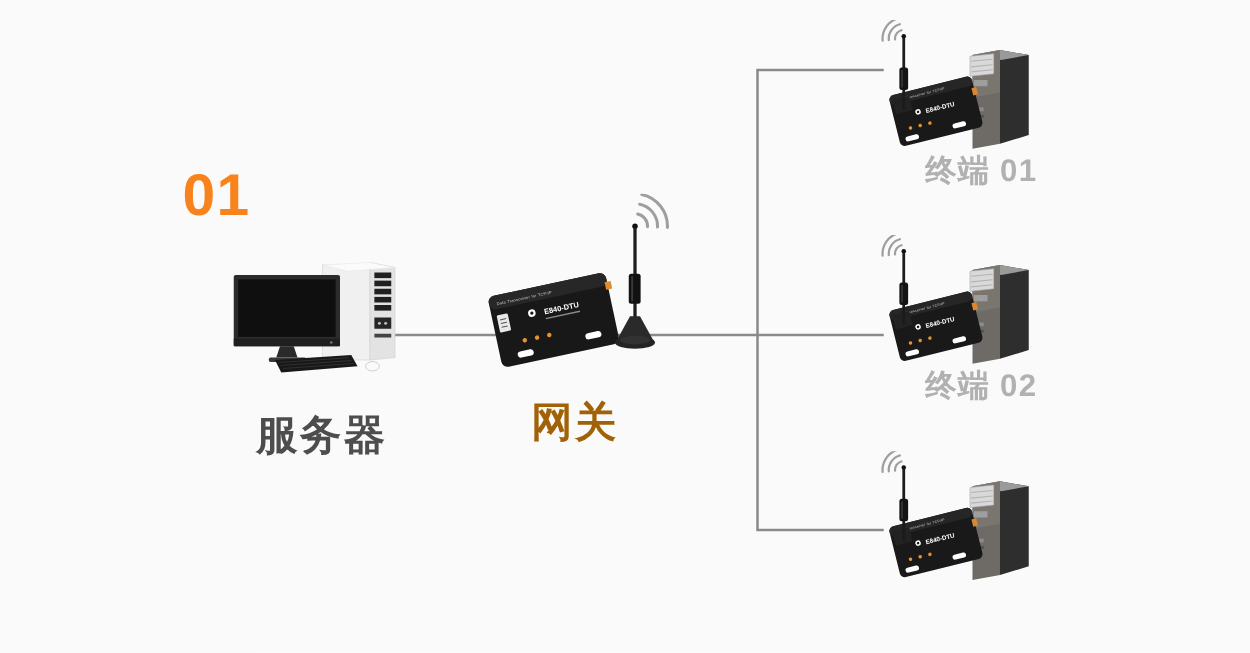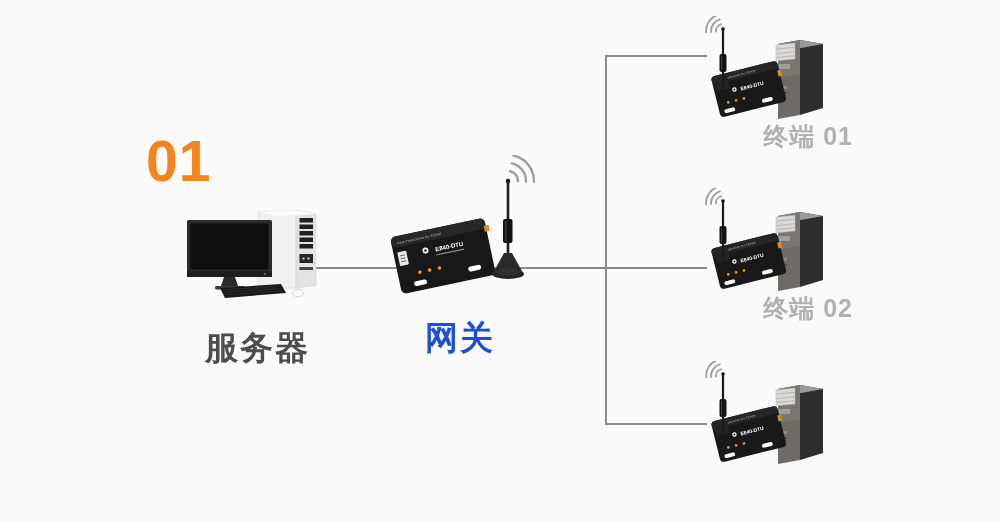--- a/index.html
+++ b/index.html
@@ -4,31 +4,31 @@
 <style>
   html,body { margin:0; padding:0; }
   .stage {
     position:relative; width:1000px; height:522px;
     background:#fafafa; overflow:hidden;
     font-family:"Liberation Sans","DejaVu Sans",sans-serif;
   }
   .lines-layer { position:absolute; left:0; top:0; z-index:1; }
   .node { position:absolute; z-index:2; }
   .lbl { position:absolute; z-index:3; font-weight:700; }
-  .step-number { left:146px; top:128px; font-size:57px; color:#f8821c; letter-spacing:1px; }
+  .step-number { left:146px; top:128px; font-size:47px; color:#f8821c; letter-spacing:1px; }
   .server-label  { left:175px; top:326px; width:165px; text-align:center; font-size:33px; color:#4d4d4d; letter-spacing:2px; }
-  .gateway-label { left:385px; top:316px; width:150px; text-align:center; font-size:33px; color:#1d4ed8; letter-spacing:2px; }
+  .gateway-label { left:385px; top:316px; width:150px; text-align:center; font-size:33px; color:#a16207; letter-spacing:2px; }
   .server-node  { left:175px; top:198px; }
   .gateway-node { left:385px; top:155px; }
   .terminal { position:absolute; left:693px; width:160px; height:140px; z-index:2; }
   .terminal.t0 { top:16px; }
   .terminal.t1 { top:188px; }
   .terminal.t2 { top:361px; }
   .terminal .tlabel {
-    position:absolute; top:104px; left:0; width:160px; text-align:right;
+    position:absolute; top:104px; left:12px; width:160px; text-align:center;
     font-size:25px; font-weight:700; color:#b1b1b1; letter-spacing:1px;
   }
   .microtext { font-size:3.2px; fill:#c8c8c8; letter-spacing:.2px; }
   .logotext  { font-size:6px;  fill:#ffffff; font-weight:700; text-anchor:middle; }
   .logotext.sm { font-size:5px; }
 </style>
 </head>
 <body>
 
 <div class="stage">

